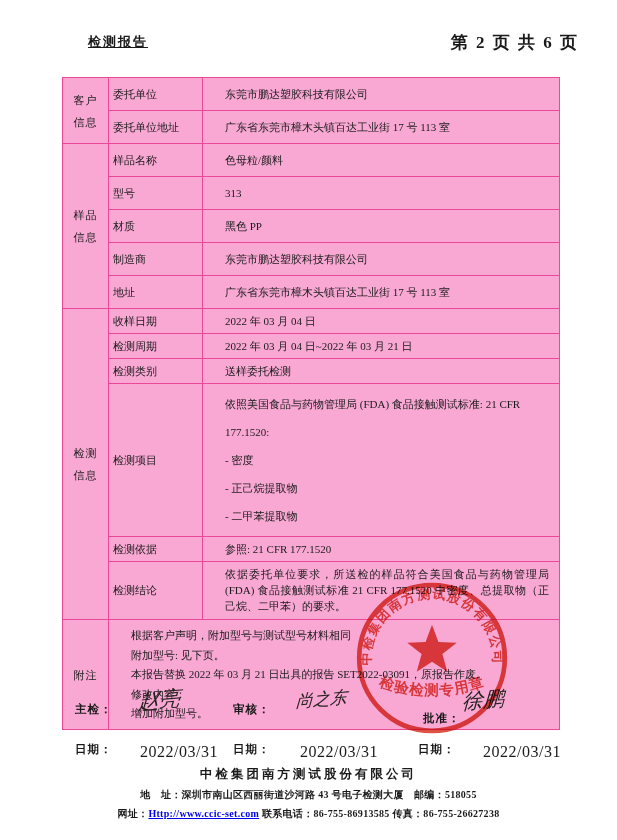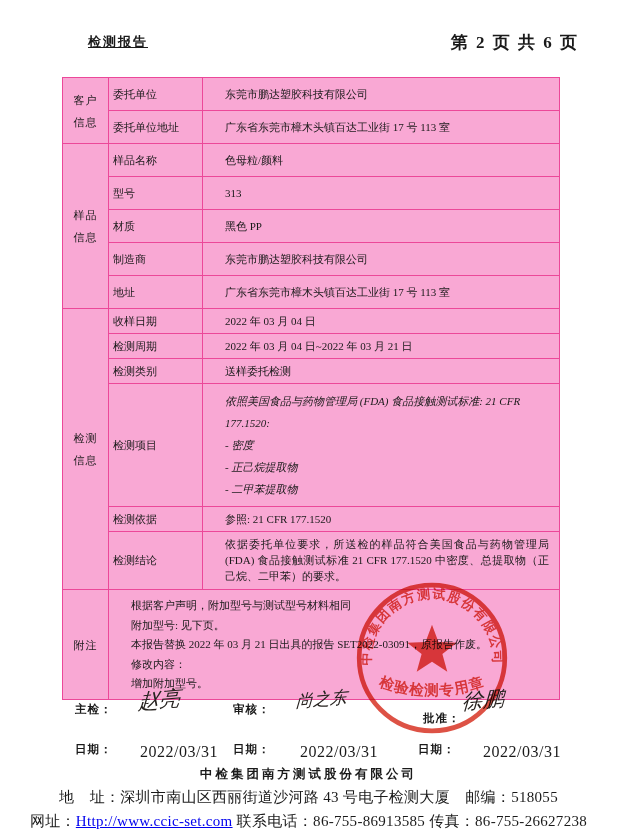--- a/index.html
+++ b/index.html
@@ -43,24 +43,23 @@
     white-space:pre-line;
     line-height:2.0;
     letter-spacing:1px;
   }
   td.lbl { padding-left:4px; }
   td.val { padding-left:22px; padding-right:10px; }
   tr.h33 td { height:33px; }
   tr.h25 td { height:25px; }
   td.multiline {
     white-space:pre-line;
-    line-height:22px;
+    line-height:28px;
     padding-top:6px; padding-bottom:6px;
     vertical-align:top;
-    font-style:italic;
   }
   td.wraptext {
     line-height:15.8px;
     padding-top:5px; padding-bottom:5px;
     text-align:justify;
   }
   td.notes {
     white-space:pre-line;
     line-height:19.4px;
     padding-top:6px; padding-bottom:6px;
@@ -83,21 +82,21 @@
   .stamp {
     position:absolute; left:354px; top:580px;
     width:156px; height:156px;
     opacity:0.88;
     mix-blend-mode:multiply;
     pointer-events:none;
   }
   
   .footer { position:absolute; left:0; top:766px; width:617px; text-align:center; }
   .footer-company { font-size:12.5px; font-weight:bold; letter-spacing:3px; }
-  .footer-line { font-size:15px; margin-top:5px; letter-spacing:0.3px; }
+  .footer-line { font-size:10px; margin-top:5px; letter-spacing:0.3px;font-weight:bold; }
   .footer-link { color:#0000ee; text-decoration:underline; }
 </style>
 </head>
 <body>
 
 <div class="page">
 
   <div class="header">
     <div class="hdr-title">检测报告</div>
     <div class="hdr-page">第 2 页 共 6 页</div>

